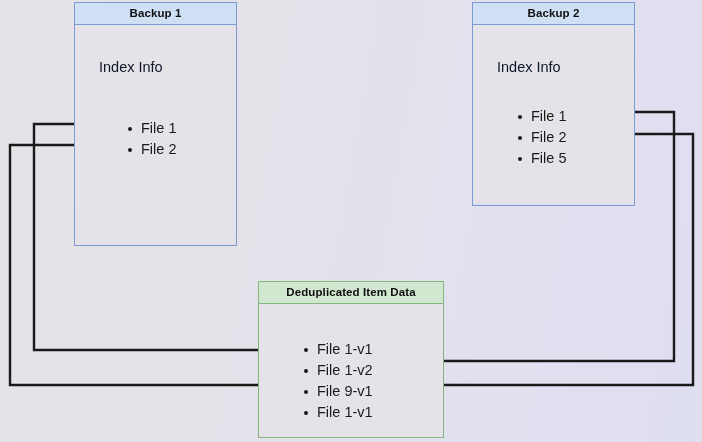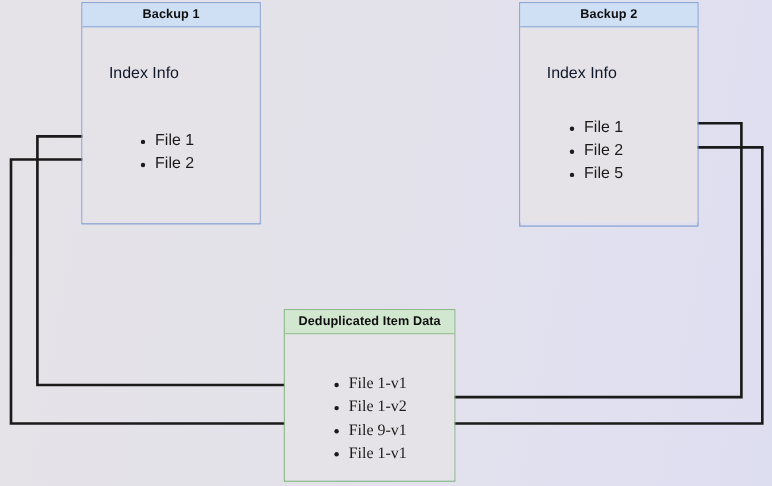--- a/index.html
+++ b/index.html
@@ -107,21 +107,21 @@
     </defs>
 
     <g fill="none" stroke="#1a1a1a" stroke-width="2.4" stroke-linecap="butt" stroke-linejoin="miter">
       <path d="M124,124 L34,124 L34,350 L296,350" marker-end="url(#arrR)"></path>
       <path d="M124,145 L10,145 L10,385 L296,385" marker-end="url(#arrR)"></path>
       <path d="M600,112 L674,112 L674,361 L396,361" marker-end="url(#arrL)"></path>
       <path d="M600,134 L693,134 L693,385 L396,385" marker-end="url(#arrL)"></path>
     </g>
   </svg>
 
-  <div class="node blue" style="left:74px; top:2px; width:163px; height:202px;">
+  <div class="node blue" style="left:74px; top:2px; width:163px; height:244px;">
     <div class="node-header">Backup 1</div>
     <div class="node-body" style="height:177px;">
       <div class="sect-label" style="left:24px; top:34px;">Index Info</div>
       <ul class="file-list" style="left:52px; top:93px;">
         <li>File 1</li>
         <li>File 2</li>
       </ul>
     </div>
   </div>
 
@@ -130,23 +130,23 @@
     <div class="node-body" style="height:177px;">
       <div class="sect-label" style="left:24px; top:34px;">Index Info</div>
       <ul class="file-list" style="left:44px; top:81px;">
         <li>File 1</li>
         <li>File 2</li>
         <li>File 5</li>
       </ul>
     </div>
   </div>
 
-  <div class="node green" style="left:258px; top:281px; width:156px; height:157px;">
+  <div class="node green" style="left:258px; top:281px; width:186px; height:157px;">
     <div class="node-header">Deduplicated Item Data</div>
-    <div class="node-body" style="height:132px;font-family:Liberation Serif, serif;">
+    <div class="node-body" style="height:132px;">
       <ul class="file-list" style="left:44px; top:35px;">
         <li>File 1-v1</li>
         <li>File 1-v2</li>
         <li>File 9-v1</li>
         <li>File 1-v1</li>
       </ul>
     </div>
   </div>
 
 </div>

